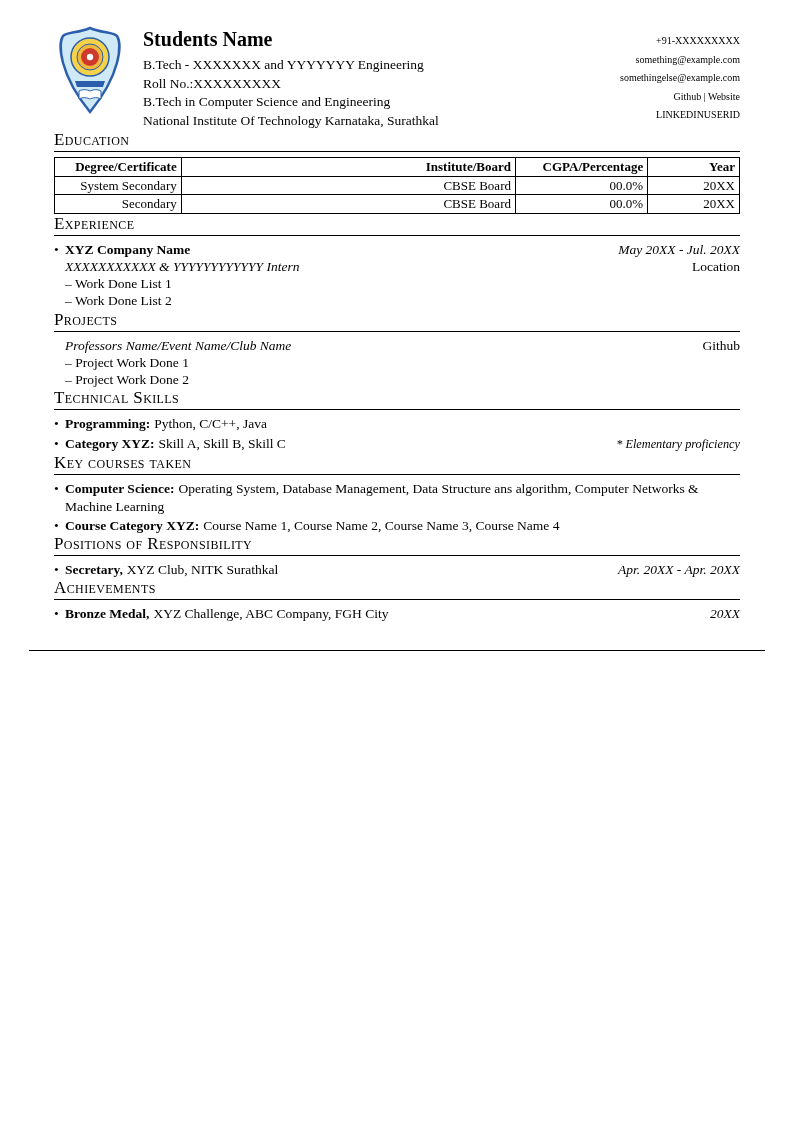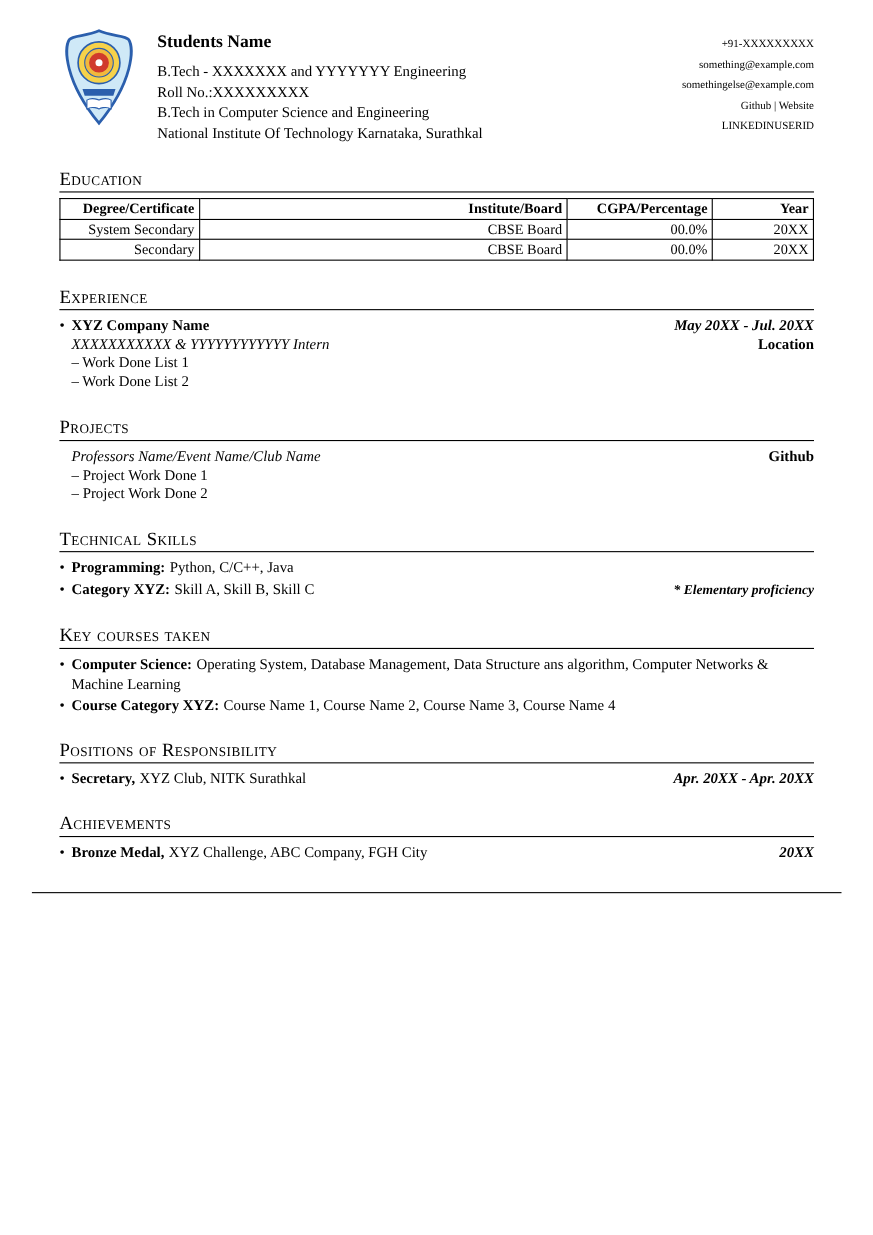--- a/index.html
+++ b/index.html
@@ -5,40 +5,40 @@
   html,body{margin:0;padding:0;background:#ffffff;}
   .page{
     width:794px;height:1123px;box-sizing:border-box;background:#fff;color:#000;
     font-family:"Liberation Serif","DejaVu Serif",serif;
     padding:26px 54px;position:relative;overflow:hidden;
   }
   
   .header{display:flex;align-items:flex-start;}
   .logo-wrap{flex:0 0 72px;width:72px;margin-right:17px;}
   .id-block{flex:1;min-width:0;}
-  .name{font-size:16px;font-weight:700;line-height:26px;margin:0 0 4px;}
+  .name{font-size:20px;font-weight:700;line-height:26px;margin:0 0 4px;}
   .hline{font-size:13.5px;line-height:18.6px;}
   .contact{text-align:right;font-size:10px;line-height:18.6px;padding-top:6px;white-space:nowrap;}
   
-  .section{margin-top:23px;}
+  .section{margin-top:0;}
   .section-title{
     font-variant:small-caps;font-weight:400;font-size:17px;line-height:19px;
     letter-spacing:.4px;border-bottom:1px solid #000;padding-bottom:2px;margin:0 0 5px;
   }
   
   .edu-table{width:100%;border-collapse:collapse;font-size:13px;margin-top:2px;}
   .edu-table th,.edu-table td{border:1px solid #000;text-align:right;padding:1px 4px;line-height:15.5px;font-weight:400;}
   .edu-table th{font-weight:700;}
   .w-degree{width:18.5%}.w-inst{width:48.8%}.w-cgpa{width:19.3%}.w-year{width:13.4%}
   
   .item{position:relative;padding-left:11px;font-size:13.5px;line-height:17.2px;margin-top:4px;}
   .item + .item{margin-top:2px;}
   .bullet::before{content:"\2022";position:absolute;left:0;top:0;}
   .row{display:flex;justify-content:space-between;align-items:baseline;}
-  .row .right{white-space:nowrap;margin-left:14px;font-weight:bold;}
+  .row .right{white-space:nowrap;margin-left:14px;}
   .it{font-style:italic;}
   .b{font-weight:700;}
   .lbl{font-weight:700;margin-right:4px;}
   .note{font-style:italic;font-size:12.3px;text-align:center;}
   .skill-line{line-height:18px;}
   .footer-rule{border-top:1px solid #000;margin:28px -25px 0 -25px;height:0;}
 </style>
 </head>
 <body>
 

